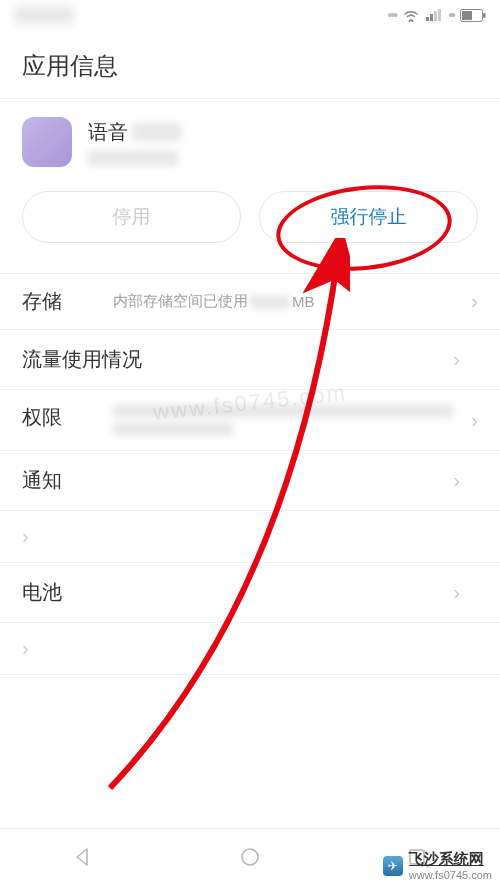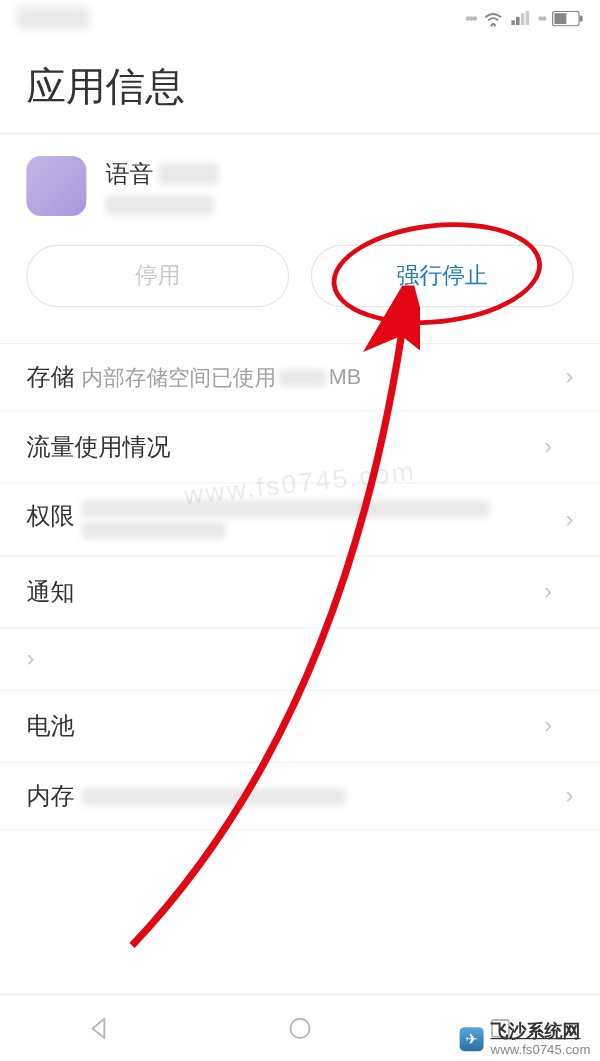--- a/index.html
+++ b/index.html
@@ -26,21 +26,21 @@
       background: #e8e8e8;
       border-radius: 3px;
       filter: blur(4px);
     }
     .status-icons { display: flex; align-items: center; gap: 6px; }
     .wifi-icon, .signal-icon, .battery-icon { display: inline-block; }
     .dots { color: #bbb; font-size: 14px; letter-spacing: -2px; }
     .header {
       padding: 20px 22px 16px 22px;
     }
-    .header-title { font-size: 33px; color: #333; font-weight: 400; }
+    .header-title { font-size: 24px; color: #333; font-weight: 400; }
     .divider { height: 1px; background: #eee; }
     .app-block {
       display: flex;
       align-items: center;
       padding: 18px 22px 14px 22px;
       gap: 16px;
     }
     .app-icon {
       width: 50px; height: 50px;
       border-radius: 12px;
@@ -96,21 +96,21 @@
       padding: 16px 40px 16px 22px;
       border-bottom: 1px solid #f0f0f0;
       display: flex;
       align-items: center;
       justify-content: space-between;
       background: #fff;
     }
     .list-item.tall { padding: 14px 22px; }
     .item-text { display: flex; gap: 6px; }
     .item-title { font-size: 20px; color: #333; }
-    .item-sub { font-size: 18px; color: #a0a0a0; display: flex; align-items: center; gap: 2px; }
+    .item-sub { font-size: 15px; color: #a0a0a0; display: flex; align-items: center; gap: 2px; margin-left: 45px; }
     .chevron { color: #c8c8c8; font-size: 20px; }
     .sub-blur {
       display: inline-block;
       width: 40px; height: 14px;
       background: #e8e8e8; border-radius: 3px;
       filter: blur(3px);
     }
     .perm-blur-line { width: 340px; height: 14px; background: #e8e8e8; border-radius:3px; filter: blur(3px); }
     .perm-blur-line2 { width: 120px; height: 14px; background: #e8e8e8; border-radius:3px; filter: blur(3px); }
     .mem-blur { width: 220px; height: 14px; background: #e8e8e8; border-radius:3px; filter: blur(3px); }
@@ -249,26 +249,20 @@
   </div>
 
   <div class="list-item">
     <div class="item-text">
       <div class="item-title">电池</div>
     </div>
     <span class="chevron">›</span>
   </div>
 
   <div class="list-item tall">
-    <div class="item-text">
-      <div class="item-title">内存</div>
-      <div class="item-sub">
-        <span class="mem-blur"></span>
-      </div>
-    </div>
     <span class="chevron">›</span>
   </div>
 
 </div>
 
 <div class="ellipse-highlight"></div>
 
 <svg class="arrow-svg" viewBox="0 0 260 554">
   <defs>
     <marker id="ah" markerWidth="14" markerHeight="14" refX="7" refY="5" orient="auto">

